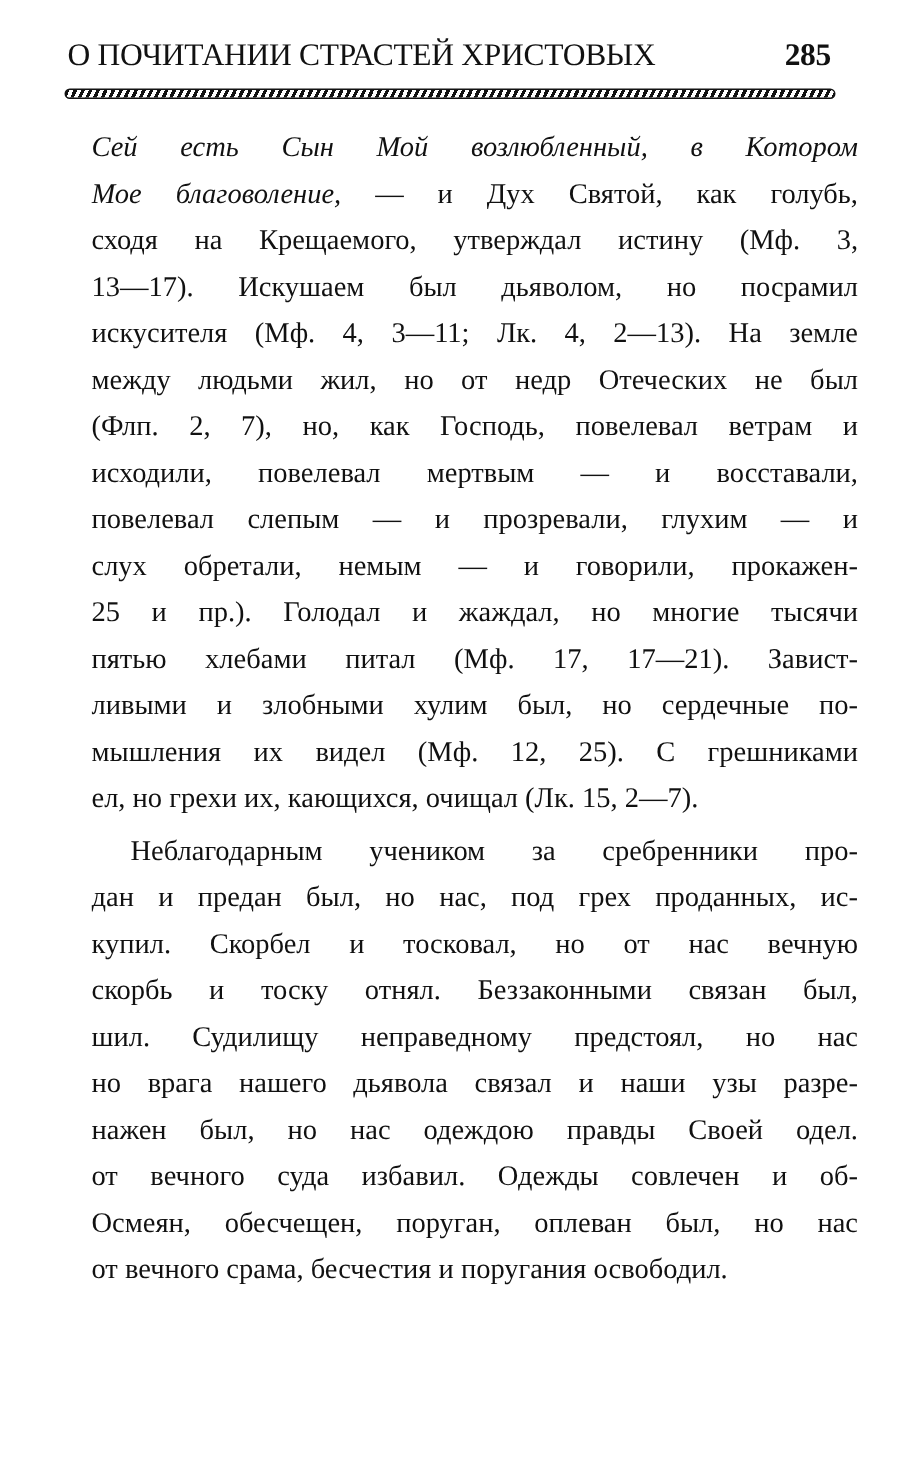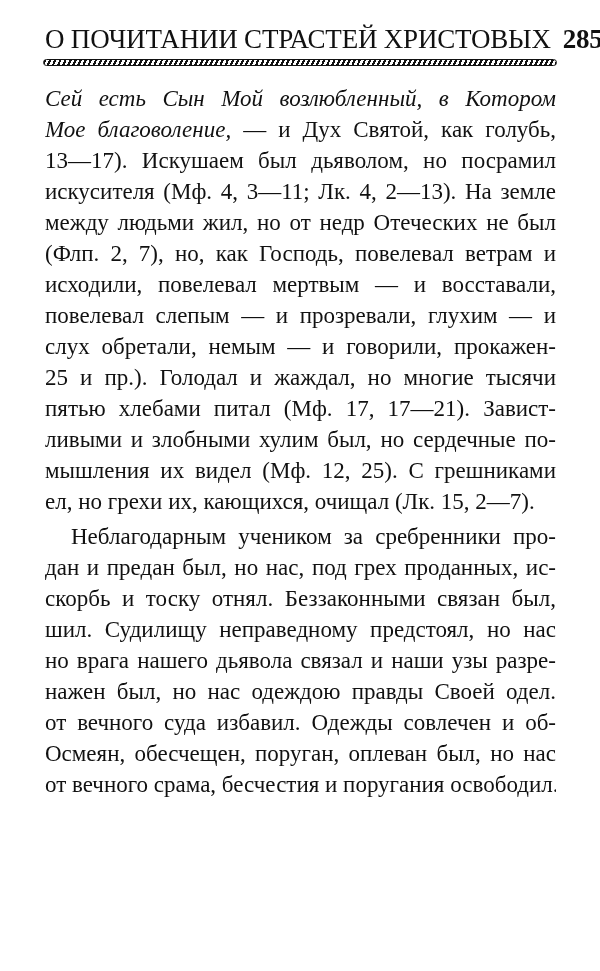--- a/index.html
+++ b/index.html
@@ -23,44 +23,44 @@
   }
   .running-head {
     position: absolute;
     top: 24px;
     left: 0;
     width: 511px;
     height: 30px;
     display: flex;
     justify-content: space-between;
     align-items: baseline;
-    font-size: 27px;
+    font-size: 21px;
     letter-spacing: -0.2px;
     gap: 12px;
   }
   .head-title { white-space: nowrap; }
   .head-page { padding-right: 2px; font-weight: bold; }
   .rope-rule {
     position: absolute;
     top: 59px;
     left: -2px;
     width: 514px;
     height: 7px;
     border-radius: 4px;
     border: 1px solid #111;
     box-sizing: border-box;
     background:
       repeating-linear-gradient(115deg, #111 0px, #111 2.2px, #ffffff 2.2px, #ffffff 4.6px);
   }
   .body-text {
     position: absolute;
     top: 83px;
-    left: 0;
+    left: 16px;
     width: 511px;
-    font-size: 23px;
+    font-size: 19px;
   }
   .line {
     height: 31px;
     line-height: 31px;
     white-space: nowrap;
     text-align: justify;
     text-align-last: justify;
     overflow: hidden;
   }
   .line.last {
@@ -83,37 +83,39 @@
   <div class="running-head">
     <span class="head-title">О ПОЧИТАНИИ СТРАСТЕЙ ХРИСТОВЫХ</span>
     <span class="head-page">285</span>
   </div>
   <div class="rope-rule"></div>
 
   <div class="body-text" id="body-text">
       <div class="paragraph">
         <div class="line"><span class="it">Сей есть Сын Мой возлюбленный, в Котором</span></div>
         <div class="line"><span class="it">Мое благоволение,</span><span> — и Дух Святой, как голубь,</span></div>
+        <div class="line"><span>сходя на Крещаемого, утверждал истину (Мф. 3,</span></div>
         <div class="line"><span>13—17). Искушаем был дьяволом, но посрамил</span></div>
         <div class="line"><span>искусителя (Мф. 4, 3—11; Лк. 4, 2—13). На земле</span></div>
         <div class="line"><span>между людьми жил, но от недр Отеческих не был</span></div>
         <div class="line"><span>(Флп. 2, 7), но, как Господь, повелевал ветрам и</span></div>
         <div class="line"><span>исходили, повелевал мертвым — и восставали,</span></div>
         <div class="line"><span>повелевал слепым — и прозревали, глухим — и</span></div>
         <div class="line"><span>слух обретали, немым — и говорили, прокажен-</span></div>
         <div class="line"><span>25 и пр.). Голодал и жаждал, но многие тысячи</span></div>
         <div class="line"><span>пятью хлебами питал (Мф. 17, 17—21). Завист-</span></div>
         <div class="line"><span>ливыми и злобными хулим был, но сердечные по-</span></div>
         <div class="line"><span>мышления их видел (Мф. 12, 25). С грешниками</span></div>
         <div class="line last"><span>ел, но грехи их, кающихся, очищал (Лк. 15, 2—7).</span></div>
       </div>
       <div class="para-gap"></div>
       <div class="paragraph">
         <div class="line indent"><span>Неблагодарным учеником за сребренники про-</span></div>
         <div class="line"><span>дан и предан был, но нас, под грех проданных, ис-</span></div>
+        <div class="line"><span>купил. Скорбел и тосковал, но от нас вечную</span></div>
         <div class="line"><span>скорбь и тоску отнял. Беззаконными связан был,</span></div>
         <div class="line"><span>шил. Судилищу неправедному предстоял, но нас</span></div>
         <div class="line"><span>но врага нашего дьявола связал и наши узы разре-</span></div>
         <div class="line"><span>нажен был, но нас одеждою правды Своей одел.</span></div>
         <div class="line"><span>от вечного суда избавил. Одежды совлечен и об-</span></div>
         <div class="line"><span>Осмеян, обесчещен, поруган, оплеван был, но нас</span></div>
         <div class="line last"><span>от вечного срама, бесчестия и поругания освободил.</span></div>
       </div>
     </div>
 </div>

